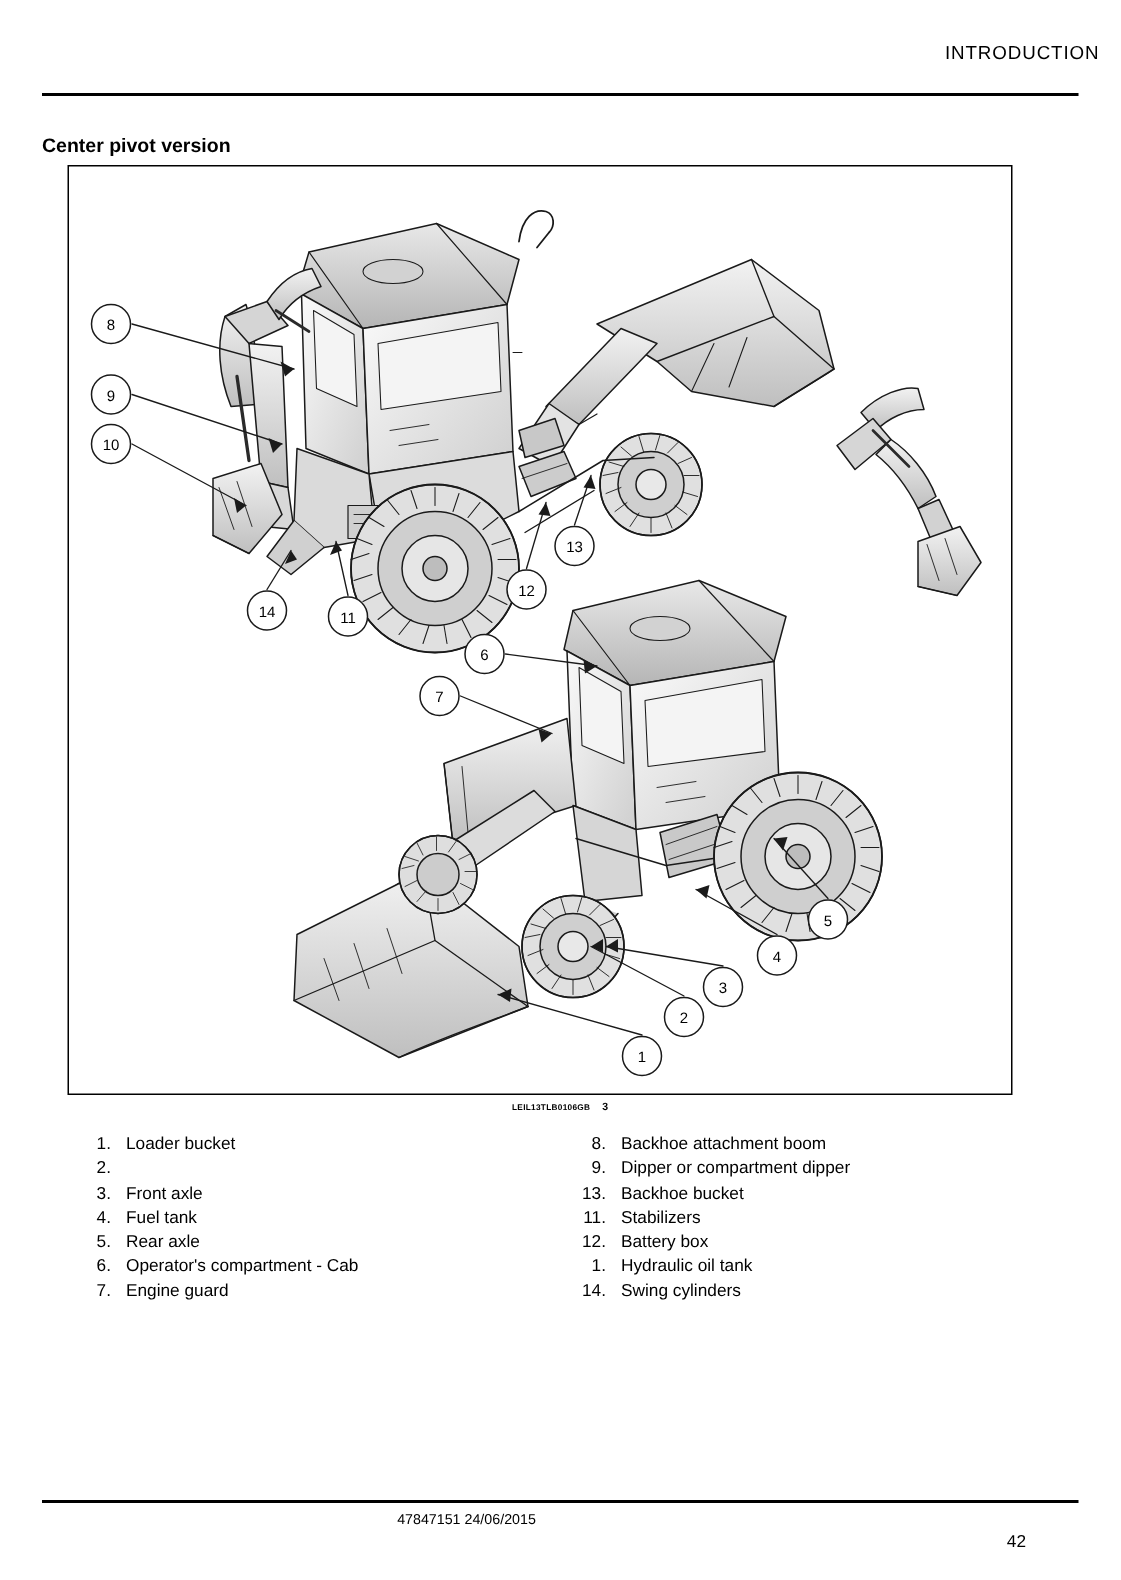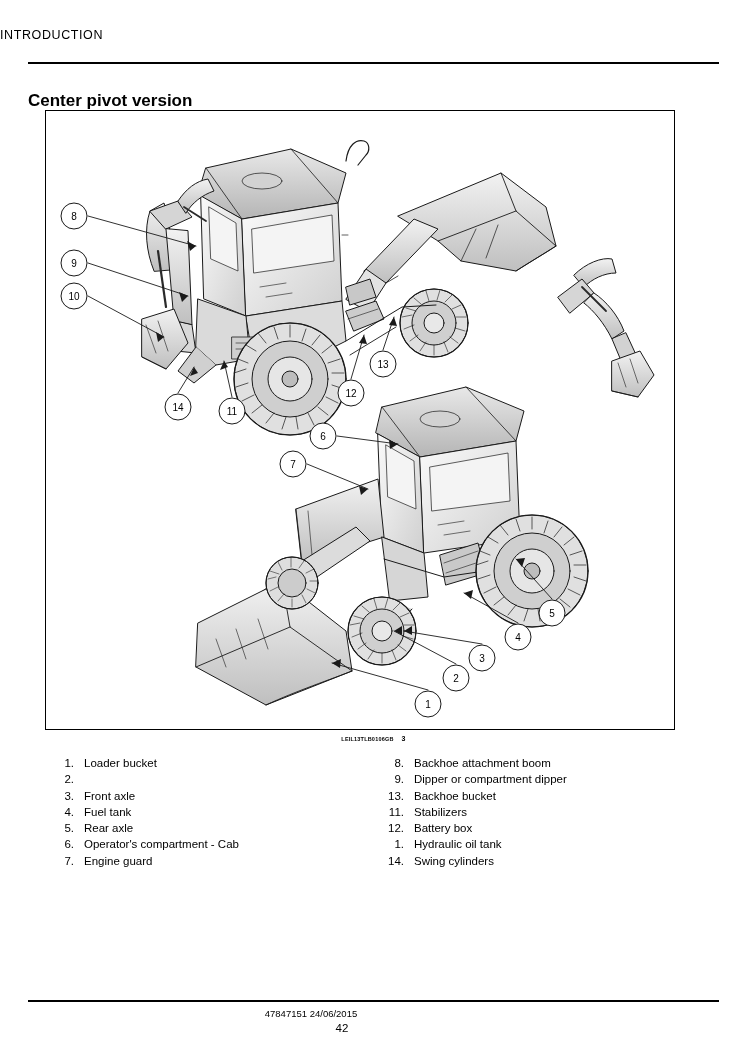--- a/index.html
+++ b/index.html
@@ -18,38 +18,38 @@
   .page {
     position: absolute;
     inset: 0;
   }
   
   .header-title {
     position: absolute;
     top: 28px;
     left: 0;
     width: 733px;
-    text-align: left;
+    text-align: right;
     font-size: 12.5px;
     letter-spacing: 0.6px;
   }
   .header-rule {
     position: absolute;
     top: 62px;
     left: 28px;
     width: 691px;
     height: 2px;
     background: #000;
   }
   
   .section-title {
     position: absolute;
     top: 80px;
     left: 28px;
-    font-size: 17px;
+    font-size: 13px;
     font-weight: bold;
   }
   
   .figure-box {
     position: absolute;
     top: 110px;
     left: 45px;
     width: 630px;
     height: 620px;
     border: 1px solid #000;
@@ -117,21 +117,21 @@
     left: 0;
     width: 622px;
     text-align: center;
     font-size: 9.5px;
   }
   .footer-page {
     position: absolute;
     top: 1022px;
     left: 0;
     width: 684px;
-    text-align: center;
+    text-align: right;
     font-size: 11.5px;
   }
   
   .callout-text {
     font-size: 10px;
     font-family: "Liberation Sans", sans-serif;
   }
 </style>
 </head>
 <body>

